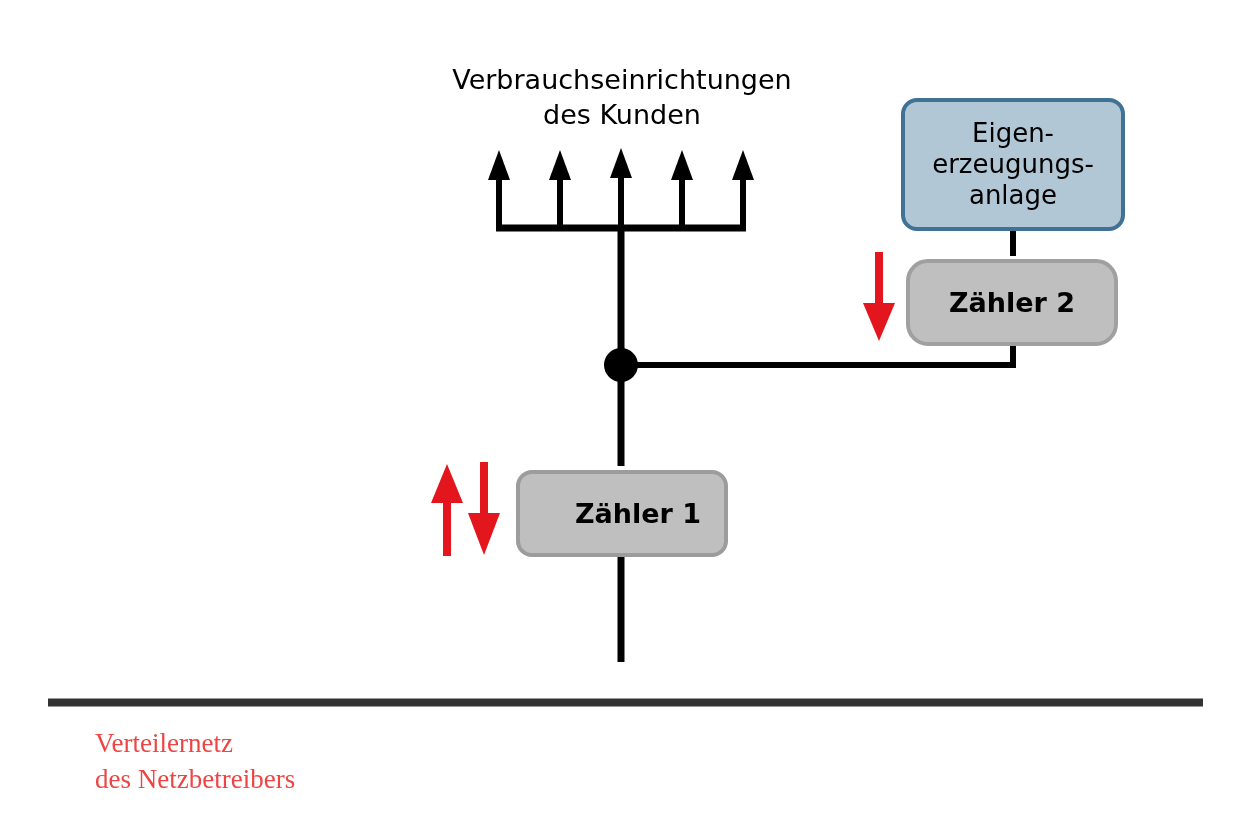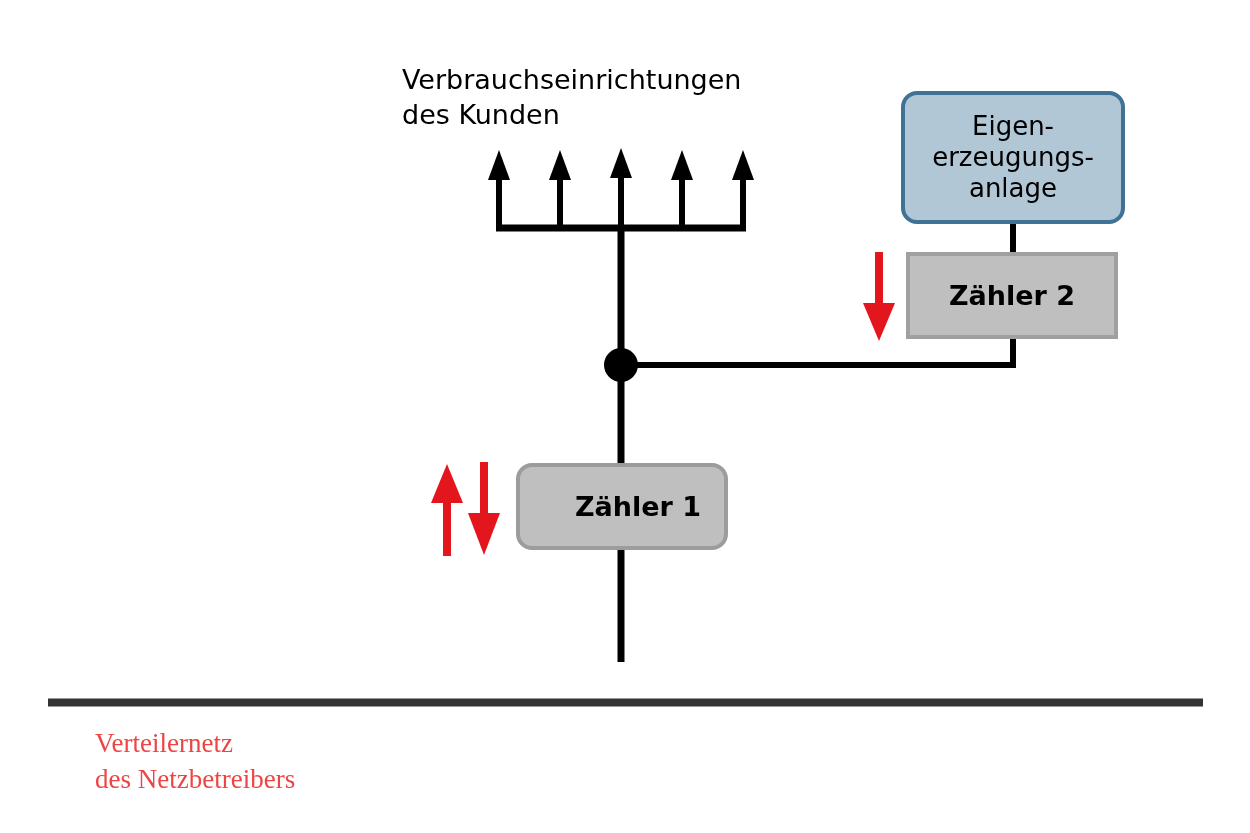--- a/index.html
+++ b/index.html
@@ -25,20 +25,21 @@
   .node-box {
     position: absolute;
     box-sizing: border-box;
     display: flex;
     align-items: center;
     justify-content: center;
     text-align: center;
     color: #000000;
     line-height: 1.18;
     white-space: pre-line;
+    margin-top: 7px;
   }
   
   #node-eigenerzeugungsanlage {
     left: 901px;
     top: 91px;
     width: 224px;
     height: 133px;
     background: #b2c7d6;
     border: 4px solid #3f7294;
     border-radius: 16px;
@@ -46,21 +47,21 @@
     z-index: 6;
   }
   
   #node-zaehler-2 {
     left: 906px;
     top: 252px;
     width: 212px;
     height: 87px;
     background: #bfbfbf;
     border: 4px solid #a0a0a0;
-    border-radius: 0;
+    border-radius: 22px;
     font-size: 27px;
     font-weight: bold;
     z-index: 6;
   }
   
   #node-zaehler-1 {
     left: 516px;
     top: 463px;
     width: 212px;
     height: 87px;
@@ -79,21 +80,21 @@
     width: 260px;
     height: 90px;
     background: #eeeada;
     border: 4px solid #9a9a92;
     border-radius: 16px;
     font-size: 27px;
     z-index: 6;
   }
   .free-label {
     position: absolute;
-    text-align: left;
+    text-align: center;
     white-space: pre-line;
     color: #000000;
   }
   #label-verbrauchseinrichtungen {
     left: 402px;
     top: 62px;
     width: 440px;
     font-size: 27px;
     line-height: 1.3;
   }

